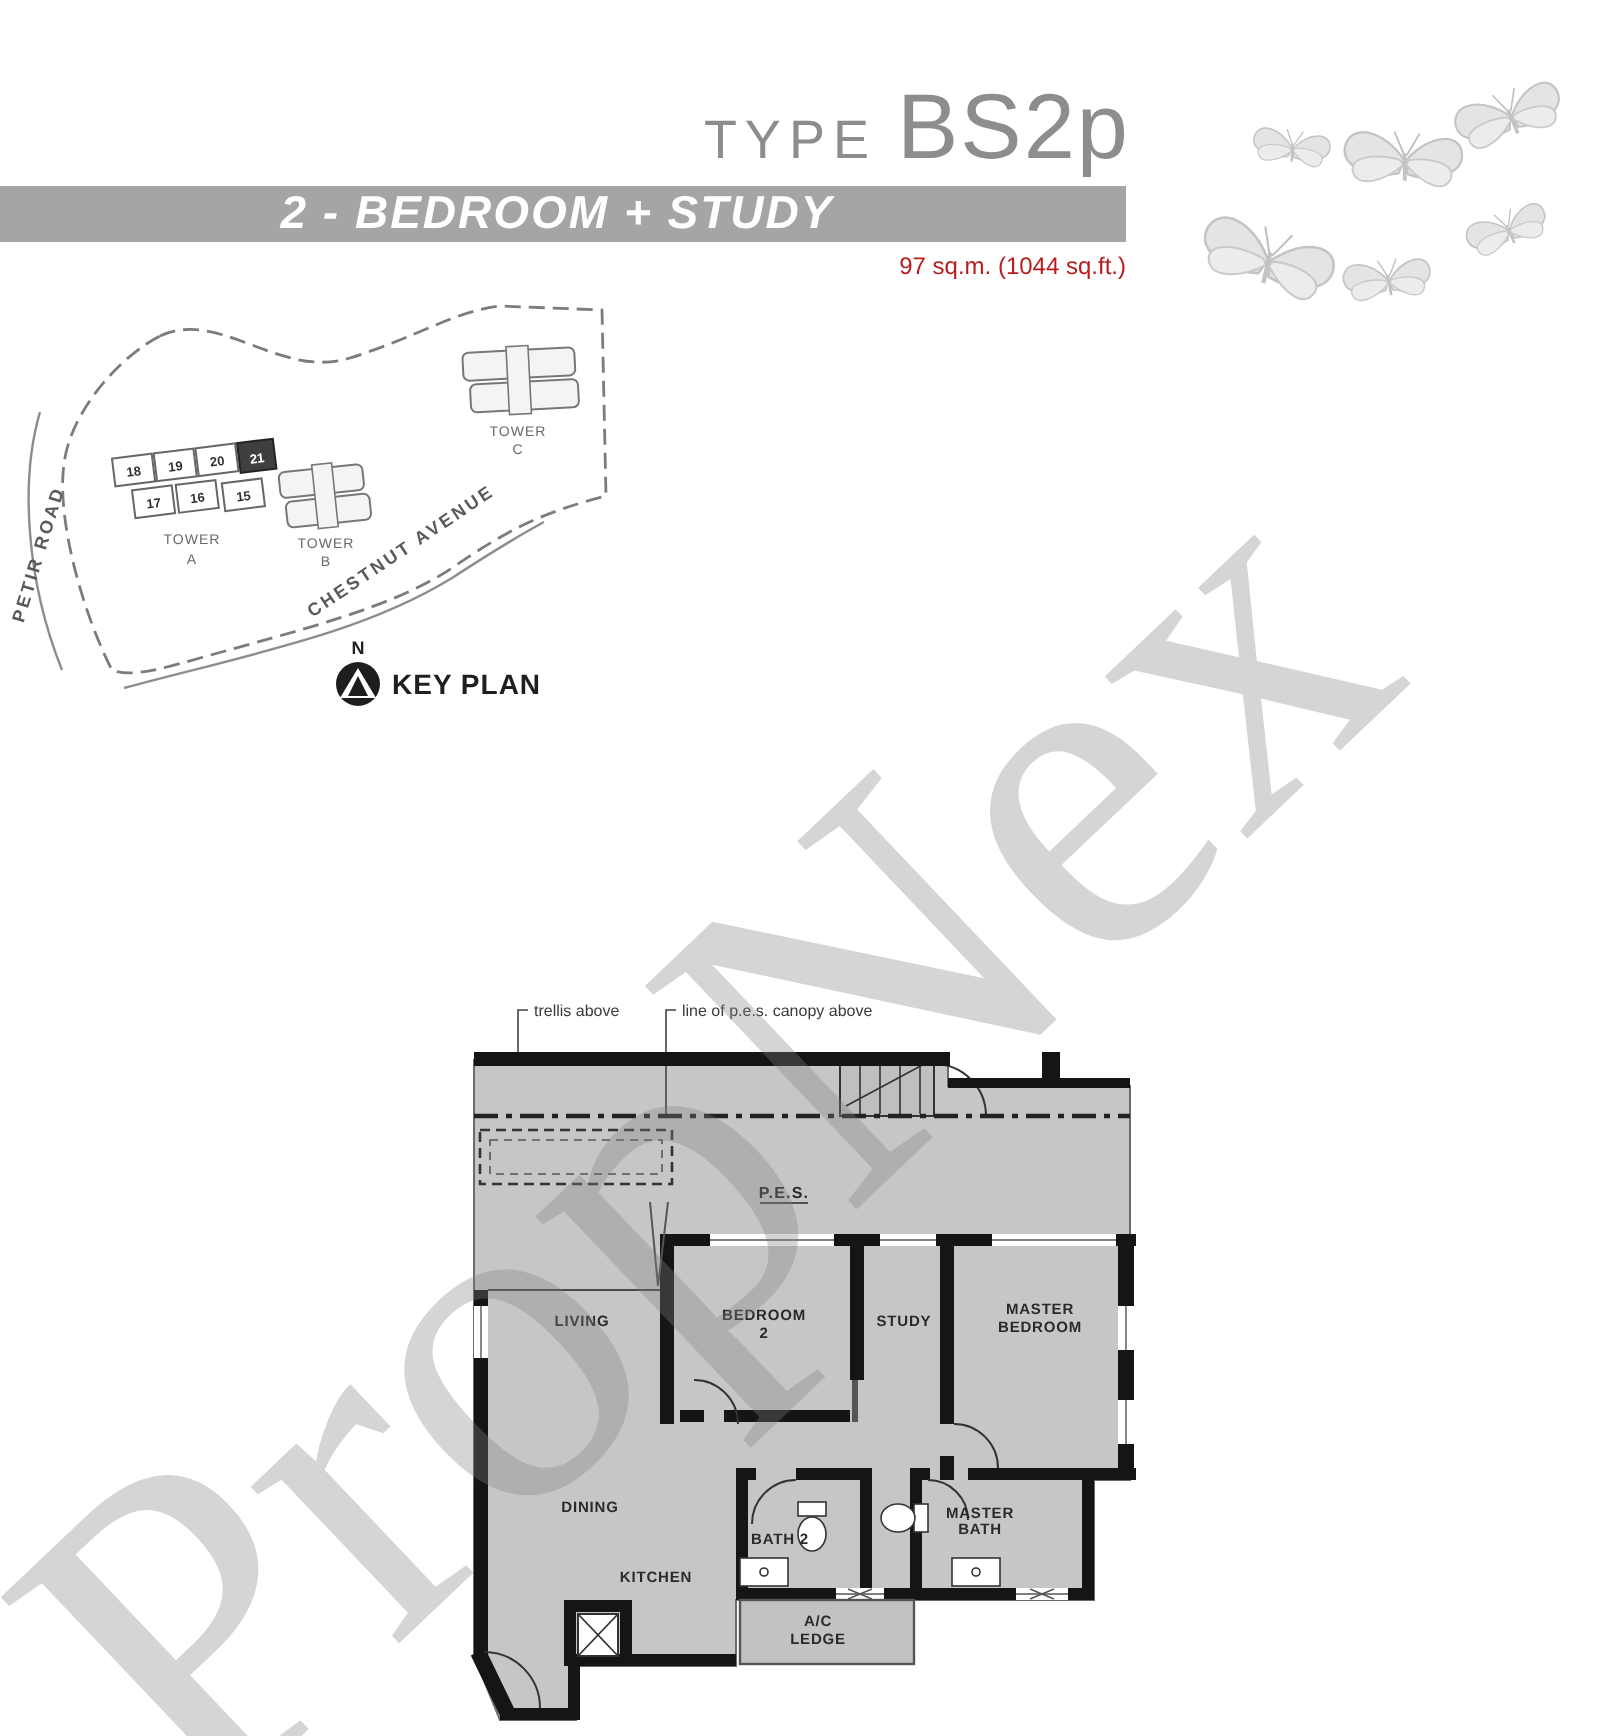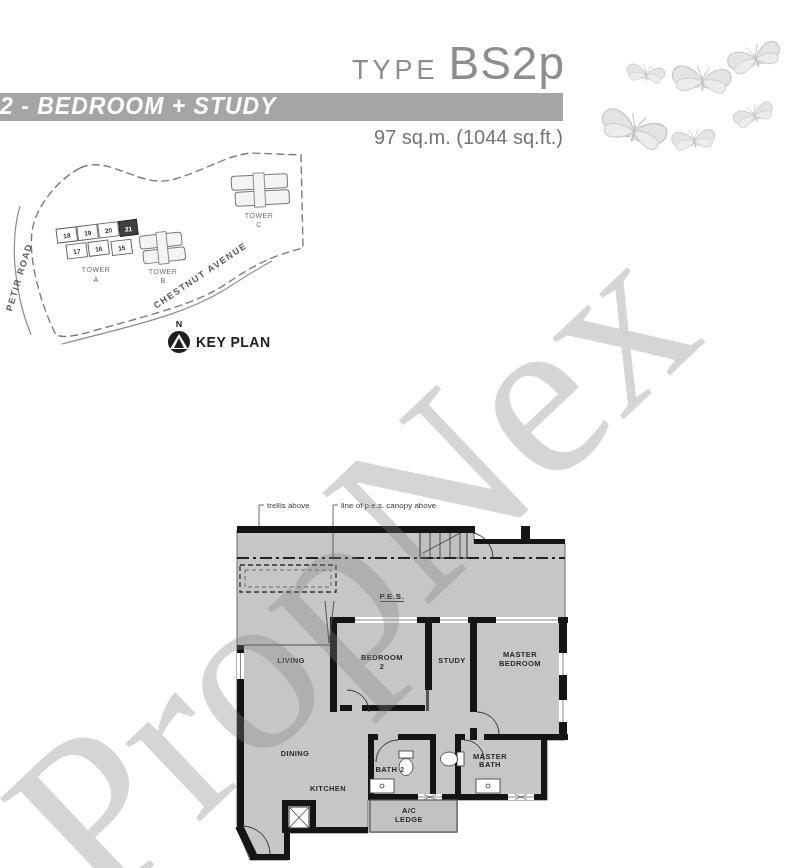--- a/index.html
+++ b/index.html
@@ -7,24 +7,24 @@
   body { position:relative; overflow:hidden; background:#ffffff;
          font-family:"Liberation Sans", sans-serif; }
 
   
   .title-block { position:absolute; top:36px; left:0; width:565px;
                  text-align:right; color:#8d8d8d; white-space:nowrap; }
   .title-type { font-size:27px; letter-spacing:4px; vertical-align:baseline; }
   .title-code { font-size:46px; letter-spacing:1px; margin-left:10px; }
   .banner { position:absolute; top:93px; left:0; width:563px; height:28px;
             background:#a5a5a5; color:#ffffff; font-style:italic; font-weight:bold;
-            font-size:23px; text-align:left; padding-right:6px; line-height:27px;
+            font-size:23px; text-align:center; padding-right:6px; line-height:27px;
             letter-spacing:1px; }
   .area-line { position:absolute; top:126px; left:0; width:563px;
-               text-align:right; color:#737373; font-size:20px; }
+               text-align:right; color:#b91c1c; font-size:12px; }
 
   
   .butterflies { position:absolute; left:590px; top:10px; }
   .keyplan     { position:absolute; left:0px;  top:148px; }
   .floorplan   { position:absolute; left:228px; top:495px; }
 
   
   .watermark { position:absolute; left:-80px; top:440px; width:860px; height:260px;
                line-height:260px; text-align:center;
                font-family:"Liberation Serif", serif;

